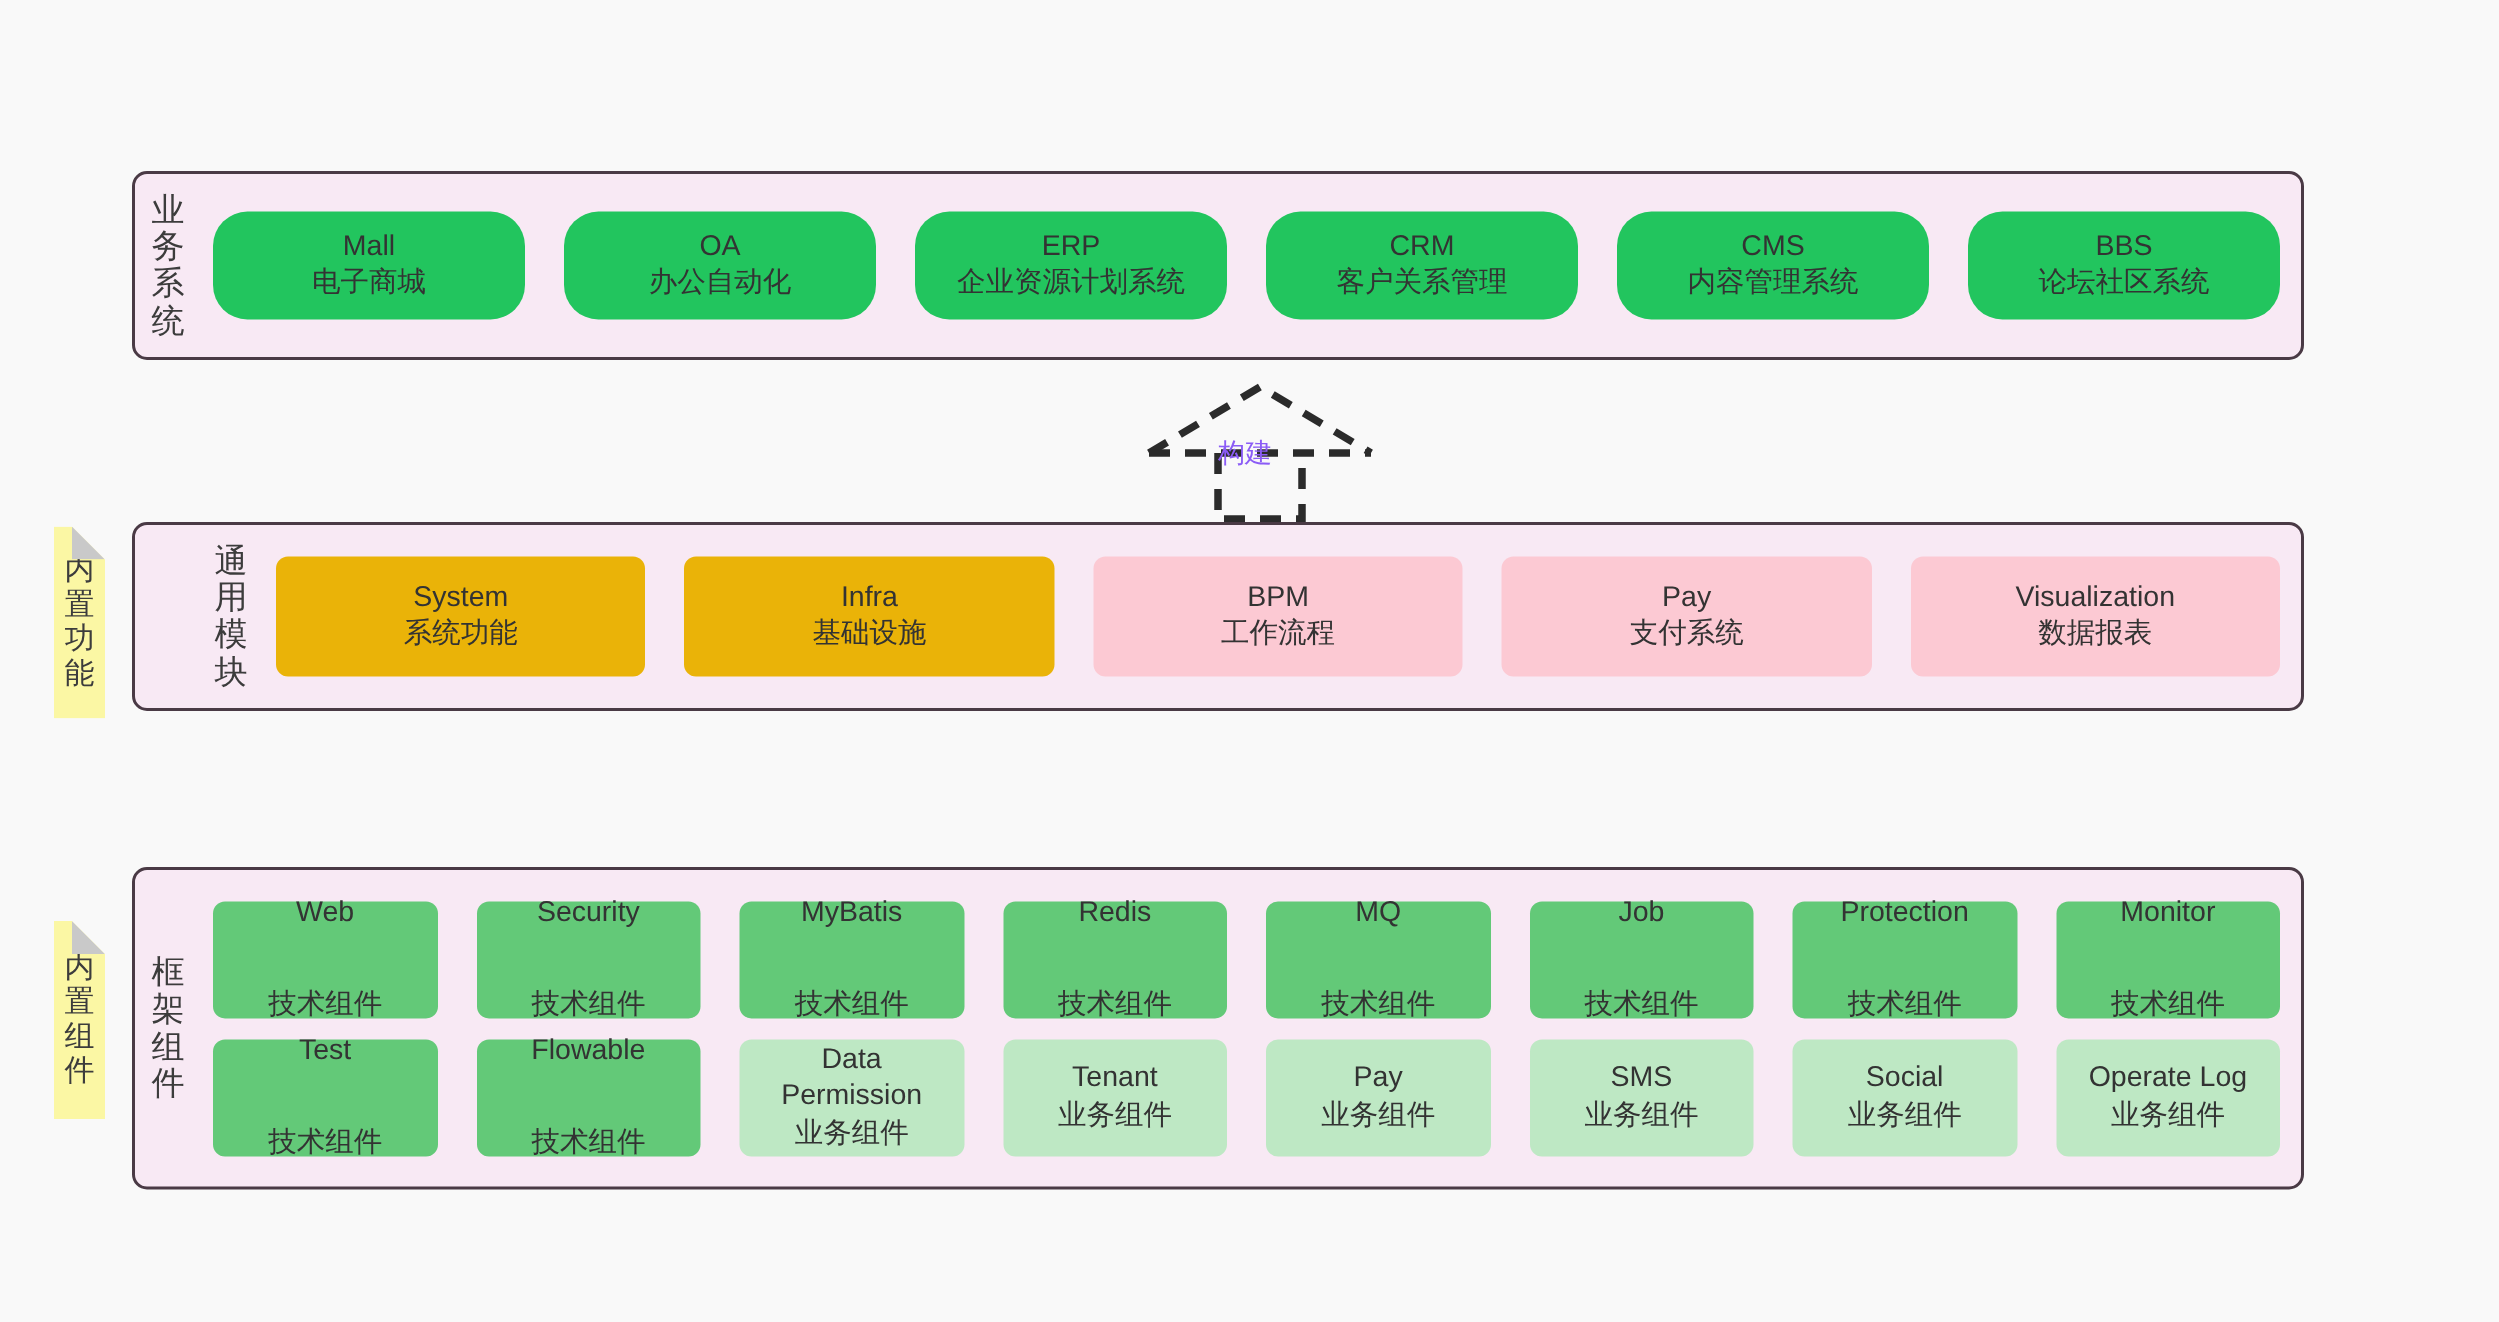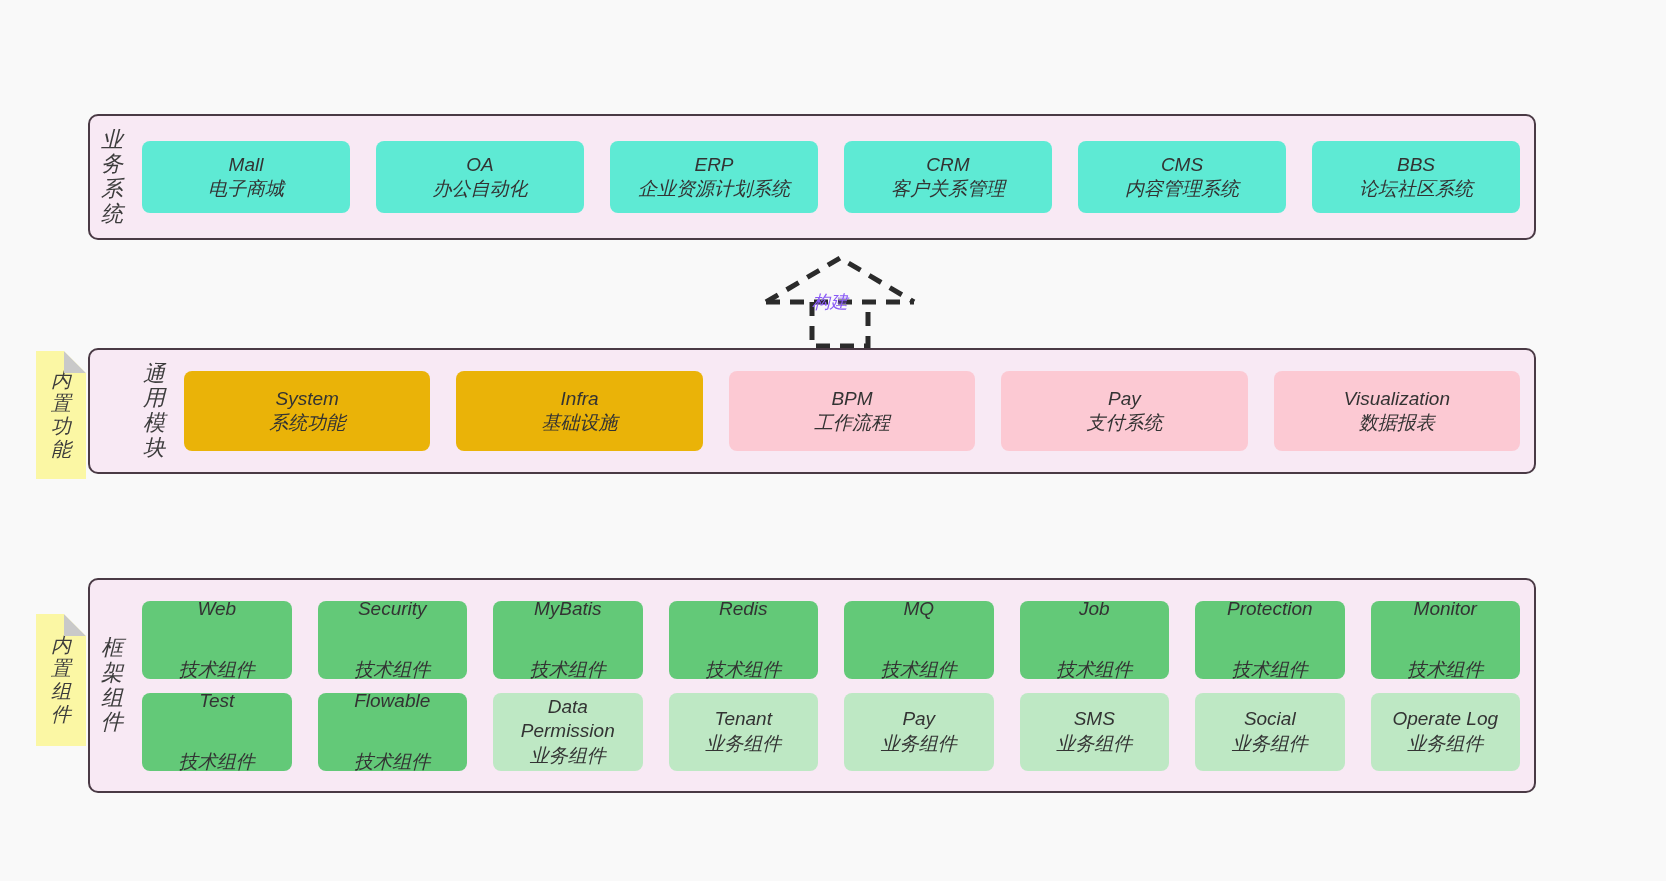--- a/index.html
+++ b/index.html
@@ -14,21 +14,20 @@
     color: #333333;
     position: relative;
     overflow: hidden;
   }
 
   #canvas {
     position: absolute;
     left: 0; top: 0;
     width: 1666px;
     height: 881px;
-    font-style: italic;
   }
 
   
   .layer {
     position: absolute;
     background: #f8e9f4;
     border: 2px solid #4a3a45;
     border-radius: 10px;
     box-sizing: border-box;
     display: flex;
@@ -80,40 +79,40 @@
     font-size: 19px;
     line-height: 1.28;
     color: #333333;
     box-sizing: border-box;
     padding: 4px 6px;
   }
   .card .en { display: block; }
   .card .cn { display: block; }
 
   
-  .c-blue       { background: #5eead4; }
+  .c-blue       { background: #22c55e; border-radius: 23px; }
   .c-red        { background: #eab308; }
   .c-pink       { background: #fcc9d3; }
   .c-green      { background: #63c978; gap: 36px; }
   .c-lightgreen { background: #bee8c4; }
 
   
   #layer-business { left: 88px;  top: 114px; width: 1448px; height: 126px; }
   #layer-business .card { height: 72px; }
 
   #layer-common   { left: 88px;  top: 348px; width: 1448px; height: 126px; padding-left: 42px; }
   #layer-common .card { height: 80px; }
 
   #layer-framework{ left: 88px;  top: 578px; width: 1448px; height: 215px; }
   #layer-framework .card { height: 78px; }
 
   
   .sticky {
     position: absolute;
-    width: 50px;
+    width: 34px;
     background: #fbf7a4;
     font-size: 20px;
     line-height: 1.14;
     color: #3c3c3c;
     display: flex;
     align-items: center;
     justify-content: center;
     text-align: center;
     box-sizing: border-box;
     filter: drop-shadow(0 0 0 rgba(0,0,0,0));

